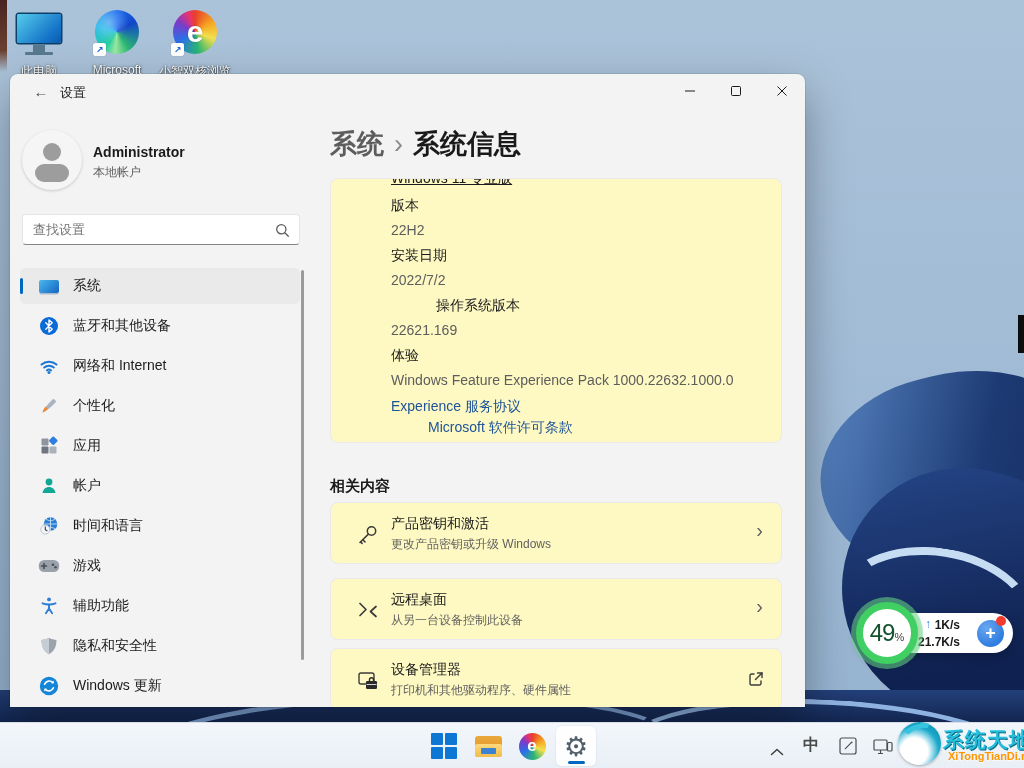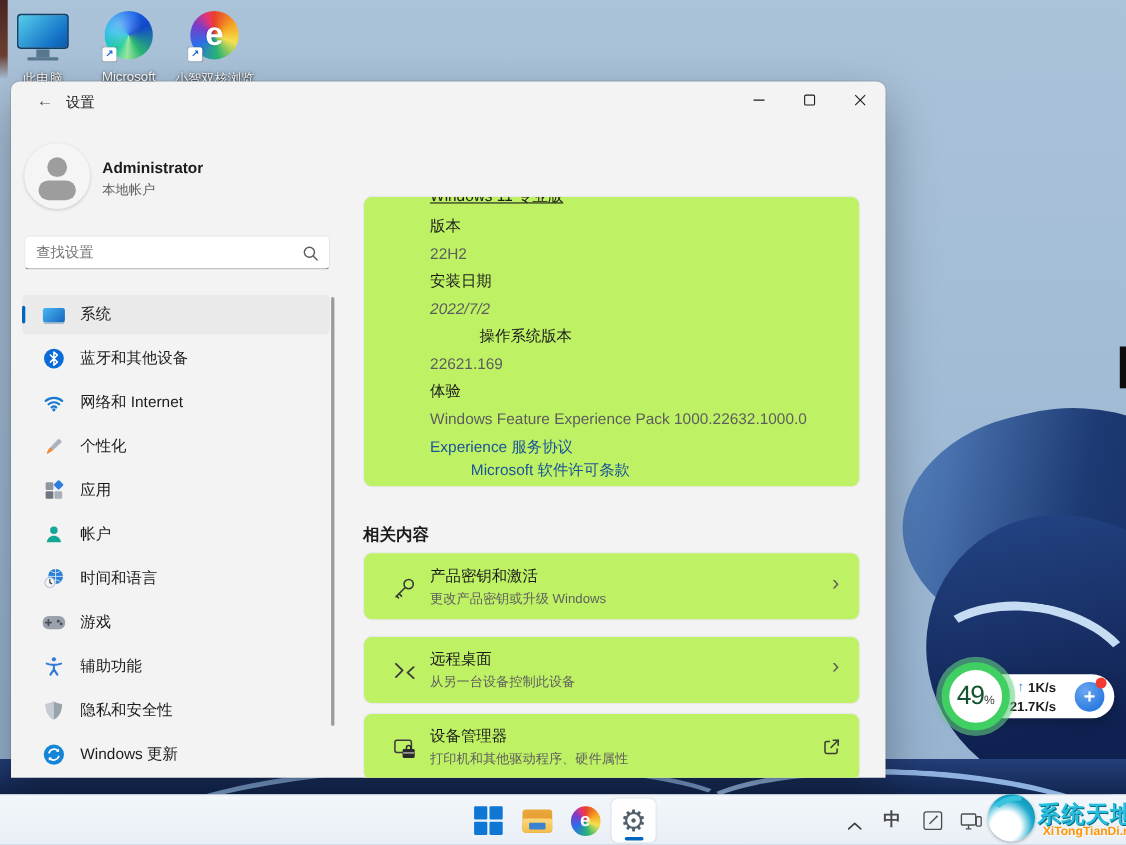--- a/index.html
+++ b/index.html
@@ -83,21 +83,21 @@
   .nav-lb { margin-left:13px; font-size:14px; color:#1b1b1b; }
   .side-scroll { position:absolute; left:291px; top:196px; width:3px; height:390px; background:#9b9b9b; border-radius:2px; }
   .ic-system { width:20px; height:13px; border-radius:2px; background:linear-gradient(135deg,#49b8ef,#1565c0);
     box-shadow:0 2px 0 -0.5px #a9bac8; }
 
   
   .crumb { position:absolute; left:320px; top:52px; font-size:27px; color:#1a1a1a; }
   .crumb .parent { color:#5d5d5d; font-weight:600;}
   .crumb .sep { color:#8a8a8a; padding:0 10px; font-weight:400;}
   .crumb .cur { font-weight:600; }
-  .card { position:absolute; left:320px; width:452px; background:#bef264;
+  .card { position:absolute; left:320px; width:452px; background:#fef9c3;
     border:1px solid #e9e9e9; border-radius:8px; }
   .specs-card { top:104px; height:265px; overflow:hidden; }
   .clip-row { position:absolute; left:60px; top:-9px; font-size:14px; color:#1b1b1b; text-decoration:underline; }
   .srow-l { position:absolute; left:60px; font-size:14px; color:#1b1b1b; }
   .srow-v { position:absolute; left:60px; font-size:14px; color:#5d5d5d; }
   .slink { position:absolute; left:60px; font-size:14px; color:#1c5399; cursor:pointer; }
   .sec-head { position:absolute; left:320px; top:403px; font-size:15px; font-weight:bold; color:#1b1b1b; }
   .rel-card { height:62px; overflow:hidden; }
   .rc-ic { position:absolute; left:24px; top:19px; width:26px; height:26px; display:flex; align-items:center; justify-content:center; }
   .rc-title { position:absolute; left:60px; top:12px; font-size:14px; color:#1b1b1b; }
@@ -353,27 +353,30 @@
               </g>
               <path d="M14.7 4.4v2.9h-2.9z" fill="#fff"></path>
               <path d="M5.3 15.6v-2.9h2.9z" fill="#fff"></path>
             </svg>
         </span>
         <span class="nav-lb">Windows 更新</span>
       </div>
     </div>
     <div class="side-scroll"></div>
 
+    <div class="crumb">
+      <span class="parent">系统</span><span class="sep">›</span><span class="cur">系统信息</span>
+    </div>
 
     <div class="card specs-card">
       <div class="clip-row">Windows 11 专业版</div>
       <div class="srow-l" style="top:18px;">版本</div>
       <div class="srow-v" style="top:43px;">22H2</div>
       <div class="srow-l" style="top:68px;">安装日期</div>
-      <div class="srow-v" style="top:93px;font-style:italic;">2022/7/2</div>
+      <div class="srow-v" style="top:93px;">2022/7/2</div>
       <div class="srow-l" style="top:118px;margin-left:45px;">操作系统版本</div>
       <div class="srow-v" style="top:143px;">22621.169</div>
       <div class="srow-l" style="top:168px;">体验</div>
       <div class="srow-v" style="top:193px;">Windows Feature Experience Pack 1000.22632.1000.0</div>
       <div class="slink" style="top:219px;">Experience 服务协议</div>
       <div class="slink" style="top:240px;margin-left:37px;">Microsoft 软件许可条款</div>
     </div>
 
     <div class="sec-head">相关内容</div>
 

